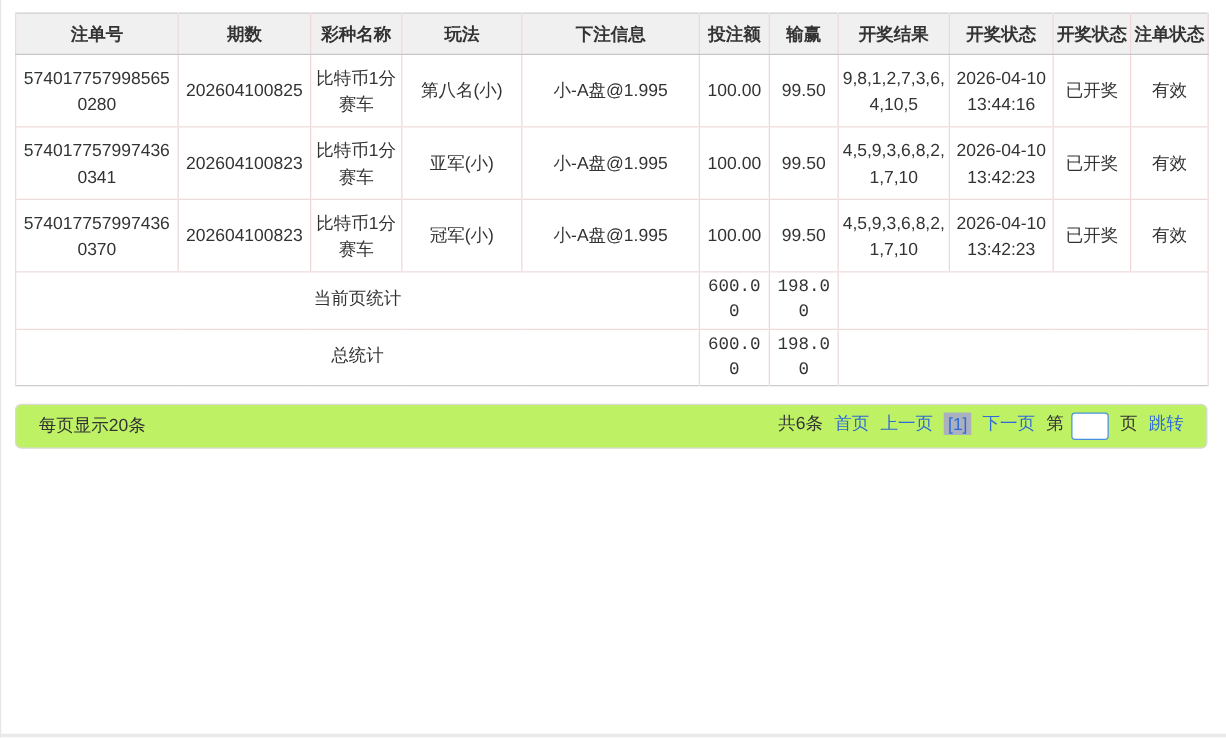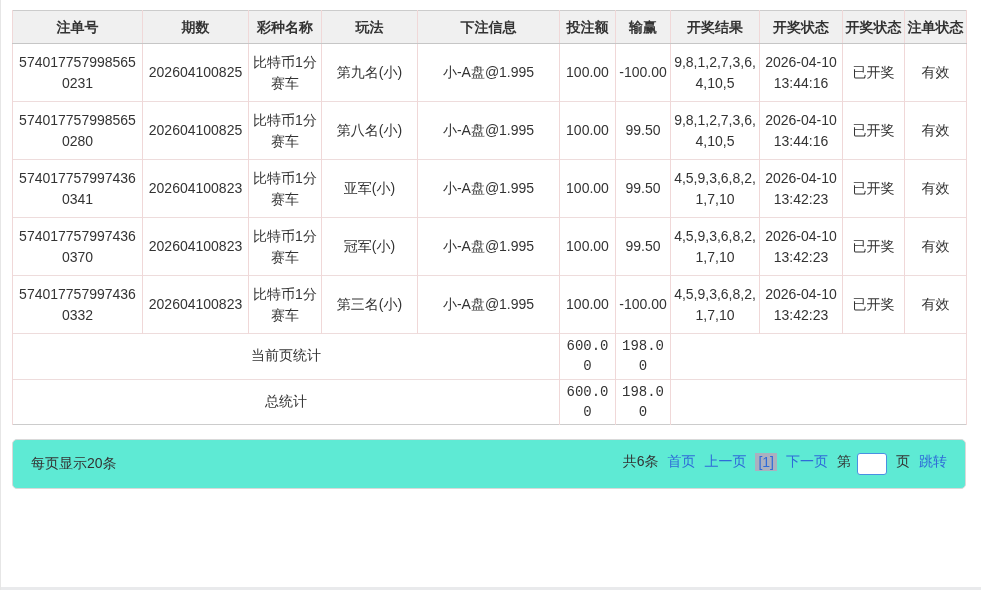--- a/index.html
+++ b/index.html
@@ -56,22 +56,22 @@
   table.bets tr.summary td {
     height: 38px;
     font-family: Liberation Mono, monospace;
   }
   td.rt { text-align: right; padding-right: 6px; }
 
   
   .pager-bar {
     margin: 14px 0 0 11px;
     width: 954px;
-    height: 50px;
-    background: #5eead4;
+    height: 36px;
+    background: #bef264;
     border: 1px solid #d9d9d9;
     border-radius: 5px;
     box-sizing: border-box;
     display: flex;
     justify-content: space-between;
     align-items: center;
     padding: 8px 18px;
     font-size: 14px;
     color: #333;
   }
@@ -133,33 +133,20 @@
         <th>投注额</th>
         <th>输赢</th>
         <th>开奖结果</th>
         <th>开奖状态</th>
         <th>开奖状态</th>
         <th>注单状态</th>
       </tr>
     </thead>
     <tbody>
       <tr>
-        <td>5740177579985650231</td>
-        <td>202604100825</td>
-        <td>比特币1分赛车</td>
-        <td>第九名(小)</td>
-        <td>小-A盘@1.995</td>
-        <td class="rt">100.00</td>
-        <td class="rt">-100.00</td>
-        <td>9,8,1,2,7,3,6,4,10,5</td>
-        <td>2026-04-10 13:44:16</td>
-        <td>已开奖</td>
-        <td>有效</td>
-      </tr>
-      <tr>
         <td>5740177579985650280</td>
         <td>202604100825</td>
         <td>比特币1分赛车</td>
         <td>第八名(小)</td>
         <td>小-A盘@1.995</td>
         <td class="rt">100.00</td>
         <td class="rt">99.50</td>
         <td>9,8,1,2,7,3,6,4,10,5</td>
         <td>2026-04-10 13:44:16</td>
         <td>已开奖</td>
@@ -179,33 +166,20 @@
         <td>有效</td>
       </tr>
       <tr>
         <td>5740177579974360370</td>
         <td>202604100823</td>
         <td>比特币1分赛车</td>
         <td>冠军(小)</td>
         <td>小-A盘@1.995</td>
         <td class="rt">100.00</td>
         <td class="rt">99.50</td>
-        <td>4,5,9,3,6,8,2,1,7,10</td>
-        <td>2026-04-10 13:42:23</td>
-        <td>已开奖</td>
-        <td>有效</td>
-      </tr>
-      <tr>
-        <td>5740177579974360332</td>
-        <td>202604100823</td>
-        <td>比特币1分赛车</td>
-        <td>第三名(小)</td>
-        <td>小-A盘@1.995</td>
-        <td class="rt">100.00</td>
-        <td class="rt">-100.00</td>
         <td>4,5,9,3,6,8,2,1,7,10</td>
         <td>2026-04-10 13:42:23</td>
         <td>已开奖</td>
         <td>有效</td>
       </tr>
       <tr class="summary">
         <td colspan="5">当前页统计</td>
         <td class="rt">600.00</td>
         <td class="rt">198.00</td>
         <td colspan="4"></td>

